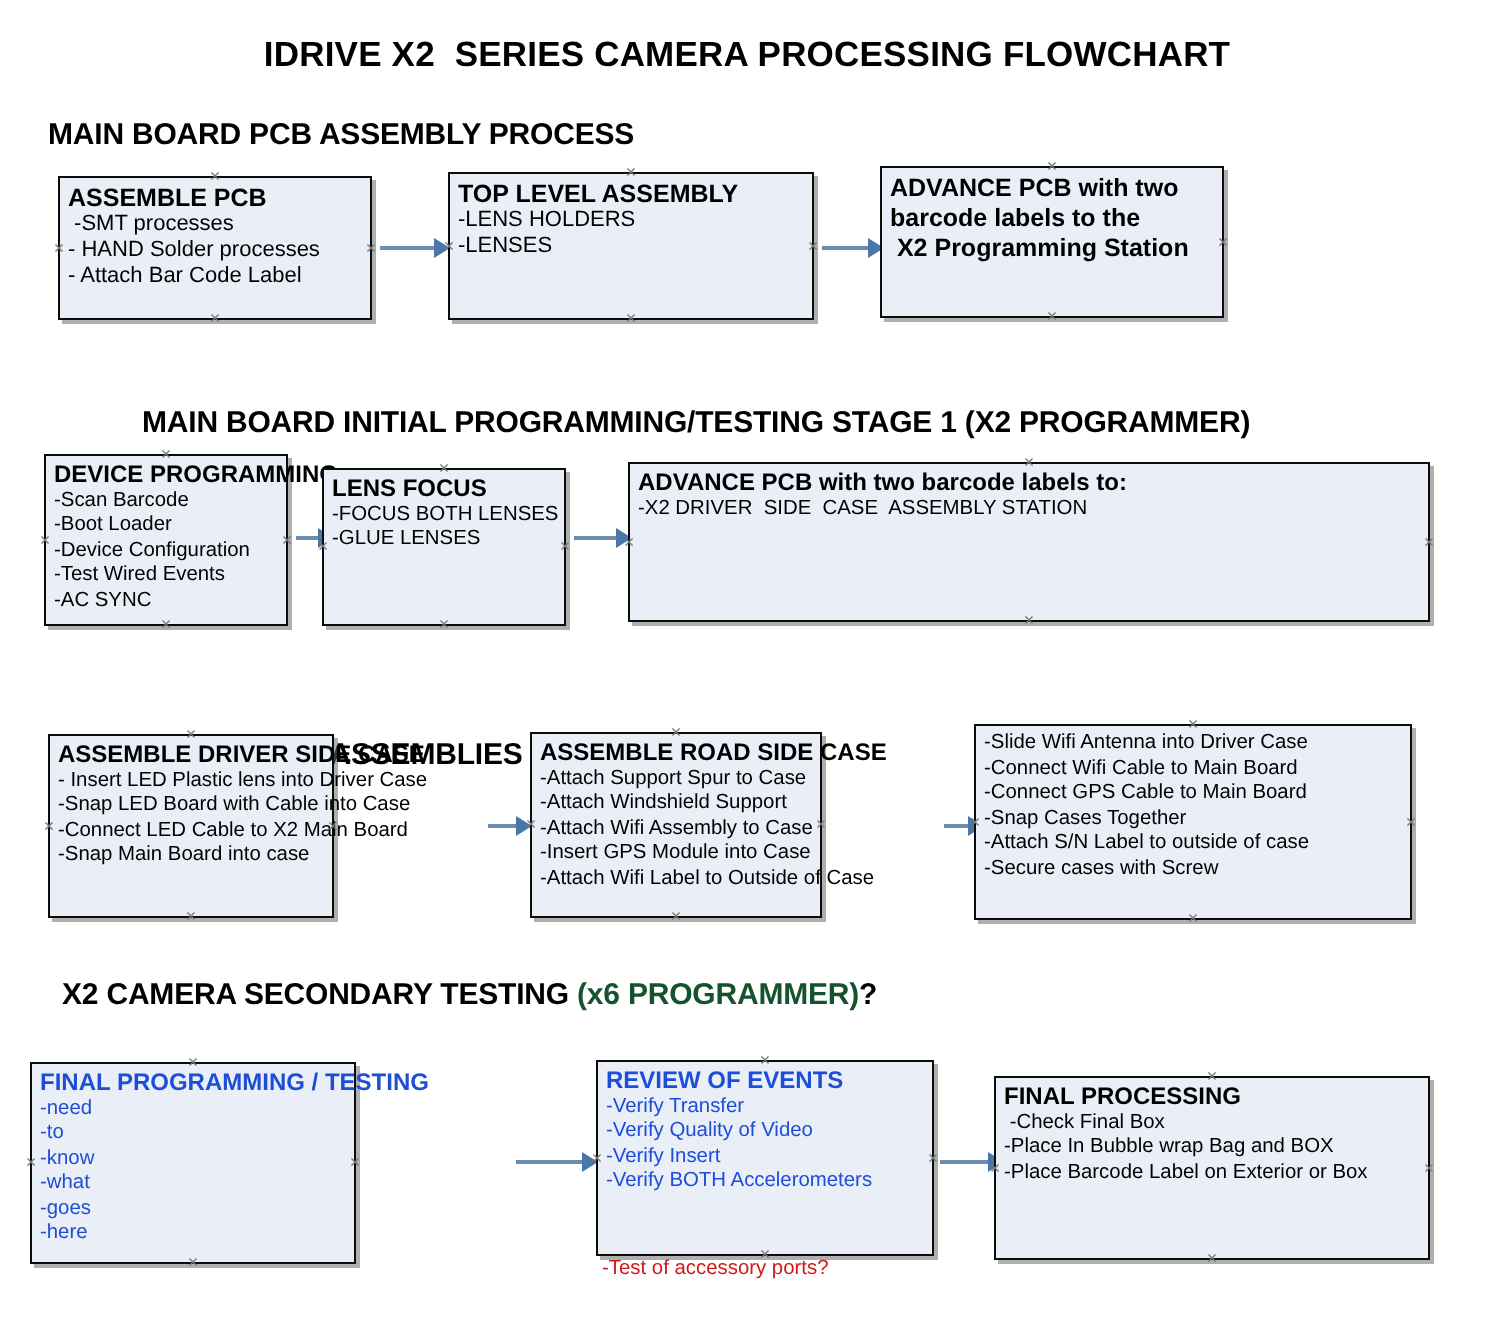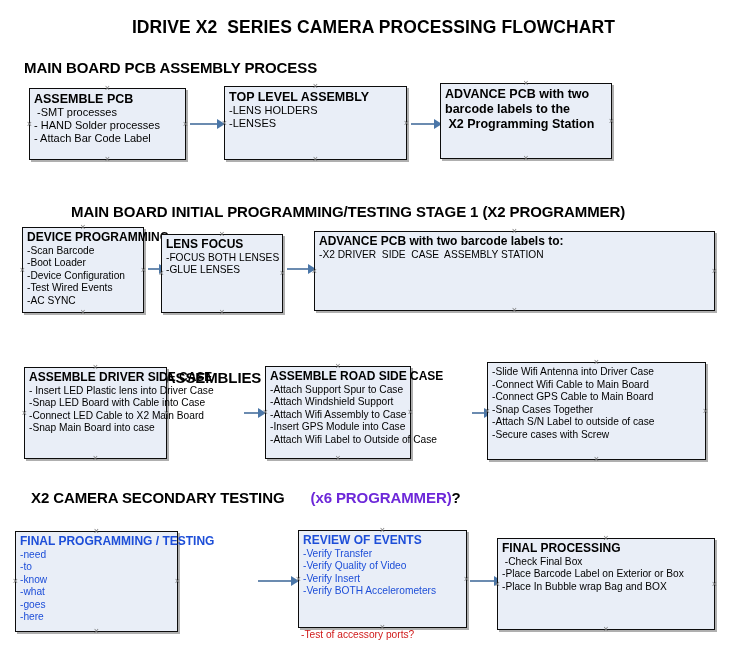--- a/index.html
+++ b/index.html
@@ -32,22 +32,21 @@
     white-space: pre;
   }
   .section-head {
     position: absolute;
     font-size: 15px;
     font-weight: bold;
     white-space: pre;
     letter-spacing: -0.1px;
   }
   .section-head .accent {
-    color: #6d28d9;
-    margin-left: 22px;
+    color: #14532d;
   }
   .node {
     position: absolute;
     box-sizing: border-box;
     background: #e9eef7;
     border: 1px solid #0c0c0c;
     box-shadow: 2px 2px 0 rgba(110,110,110,0.55);
     padding: 3px 4px 2px 4px;
     overflow: visible;
   }
@@ -263,21 +262,21 @@
     <span class="handle h-right">×</span>
   </div>
 
   <div class="overflow-line" style="left:301px; top:629px;">-Test of accessory ports?</div>
 
   <div class="connector" style="left:470px; top:580px; width:25px;"></div>
 
   <div class="node small" style="left:497px; top:538px; width:218px; height:92px;">
     <span class="title">FINAL PROCESSING</span>
     <span class="line"> -Check Final Box</span>
+    <span class="line">-Place In Bubble wrap Bag and BOX</span>
     <span class="line">-Place Barcode Label on Exterior or Box</span>
-    <span class="line">-Place In Bubble wrap Bag and BOX</span>
     <span class="handle h-top">×</span>
     <span class="handle h-bottom">×</span>
     <span class="handle h-left">×</span>
     <span class="handle h-right">×</span>
   </div>
 
 </div>
 
 </body></html>

